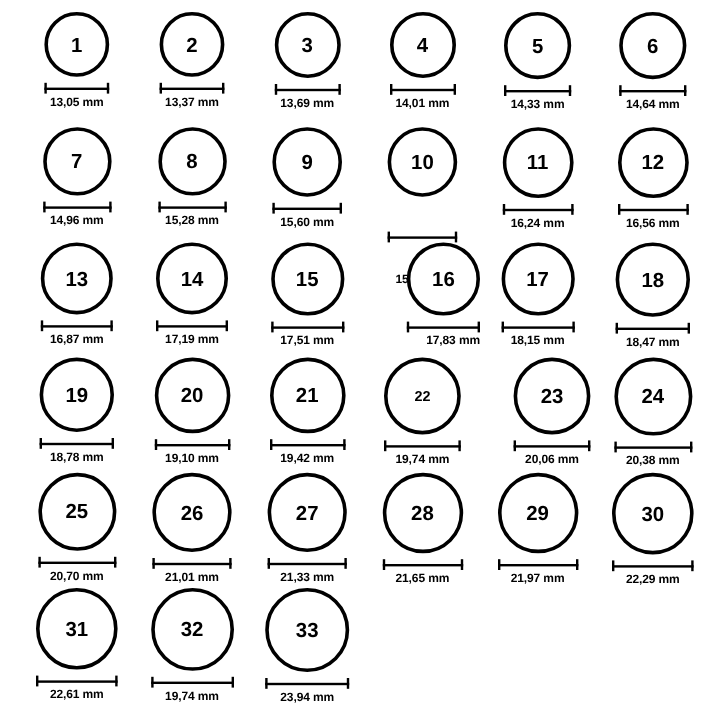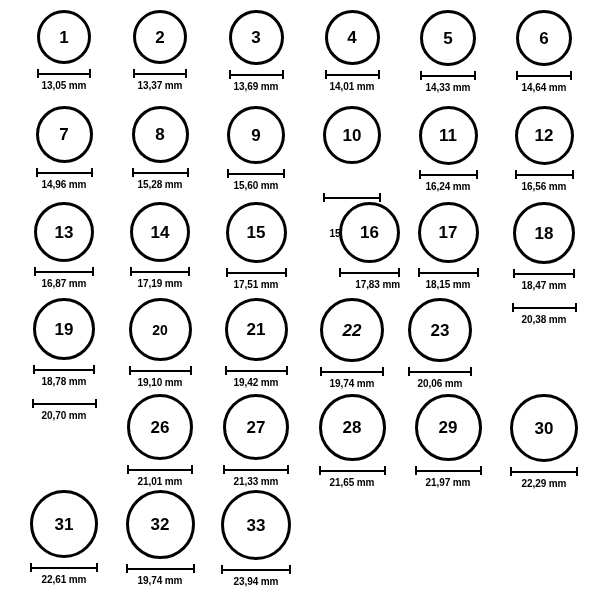--- a/index.html
+++ b/index.html
@@ -279,21 +279,21 @@
       </div>
       <div class="measure" style="width: 62px;">
         <div class="bar"></div>
         <div class="cap left"></div>
         <div class="cap right"></div>
       </div>
       <div class="ring-label">18,78 mm</div>
     </div>
     <div class="ring-cell" style="left: 112px; top: 298px;">
       <div class="ring-circle" style="width: 63px; height: 63px;">
-        <span class="ring-number" style="font-size: 14px;">20</span>
+        <span class="ring-number" style="font-size: 17px;">20</span>
       </div>
       <div class="measure" style="width: 63px;">
         <div class="bar"></div>
         <div class="cap left"></div>
         <div class="cap right"></div>
       </div>
       <div class="ring-label">19,10 mm</div>
     </div>
     <div class="ring-cell" style="left: 208px; top: 298px;">
       <div class="ring-circle" style="width: 63px; height: 63px;">
@@ -301,49 +301,55 @@
       </div>
       <div class="measure" style="width: 63px;">
         <div class="bar"></div>
         <div class="cap left"></div>
         <div class="cap right"></div>
       </div>
       <div class="ring-label">19,42 mm</div>
     </div>
     <div class="ring-cell" style="left: 304px; top: 298px;">
       <div class="ring-circle" style="width: 64px; height: 64px;">
-        <span class="ring-number" style="font-size: 17px; font-style: italic;">22</span>
+        <span class="ring-number" style="font-size: 12px;">22</span>
       </div>
       <div class="measure" style="width: 64px;">
         <div class="bar"></div>
         <div class="cap left"></div>
         <div class="cap right"></div>
       </div>
       <div class="ring-label">19,74 mm</div>
     </div>
-    <div class="ring-cell" style="left: 392px; top: 298px;">
+    <div class="ring-cell" style="left: 412px; top: 298px;">
       <div class="ring-circle" style="width: 64px; height: 64px;">
         <span class="ring-number" style="font-size: 17px;">23</span>
       </div>
       <div class="measure" style="width: 64px;">
         <div class="bar"></div>
         <div class="cap left"></div>
         <div class="cap right"></div>
       </div>
       <div class="ring-label">20,06 mm</div>
     </div>
     <div class="ring-cell" style="left: 496px; top: 298px;">
+      <div class="ring-circle" style="width: 65px; height: 65px;">
+        <span class="ring-number" style="font-size: 17px;">24</span>
+      </div>
       <div class="measure" style="width: 65px;">
         <div class="bar"></div>
         <div class="cap left"></div>
         <div class="cap right"></div>
       </div>
       <div class="ring-label">20,38 mm</div>
     </div>
     <div class="ring-cell" style="left: 16px; top: 394px;">
+      <div class="ring-circle" style="width: 65px; height: 65px;">
+        <span class="ring-number" style="font-size: 17px;">25</span>
+      </div>
       <div class="measure" style="width: 65px;">
         <div class="bar"></div>
         <div class="cap left"></div>
         <div class="cap right"></div>
       </div>
       <div class="ring-label">20,70 mm</div>
     </div>
     <div class="ring-cell" style="left: 112px; top: 394px;">
       <div class="ring-circle" style="width: 66px; height: 66px;">
         <span class="ring-number" style="font-size: 17px;">26</span>

